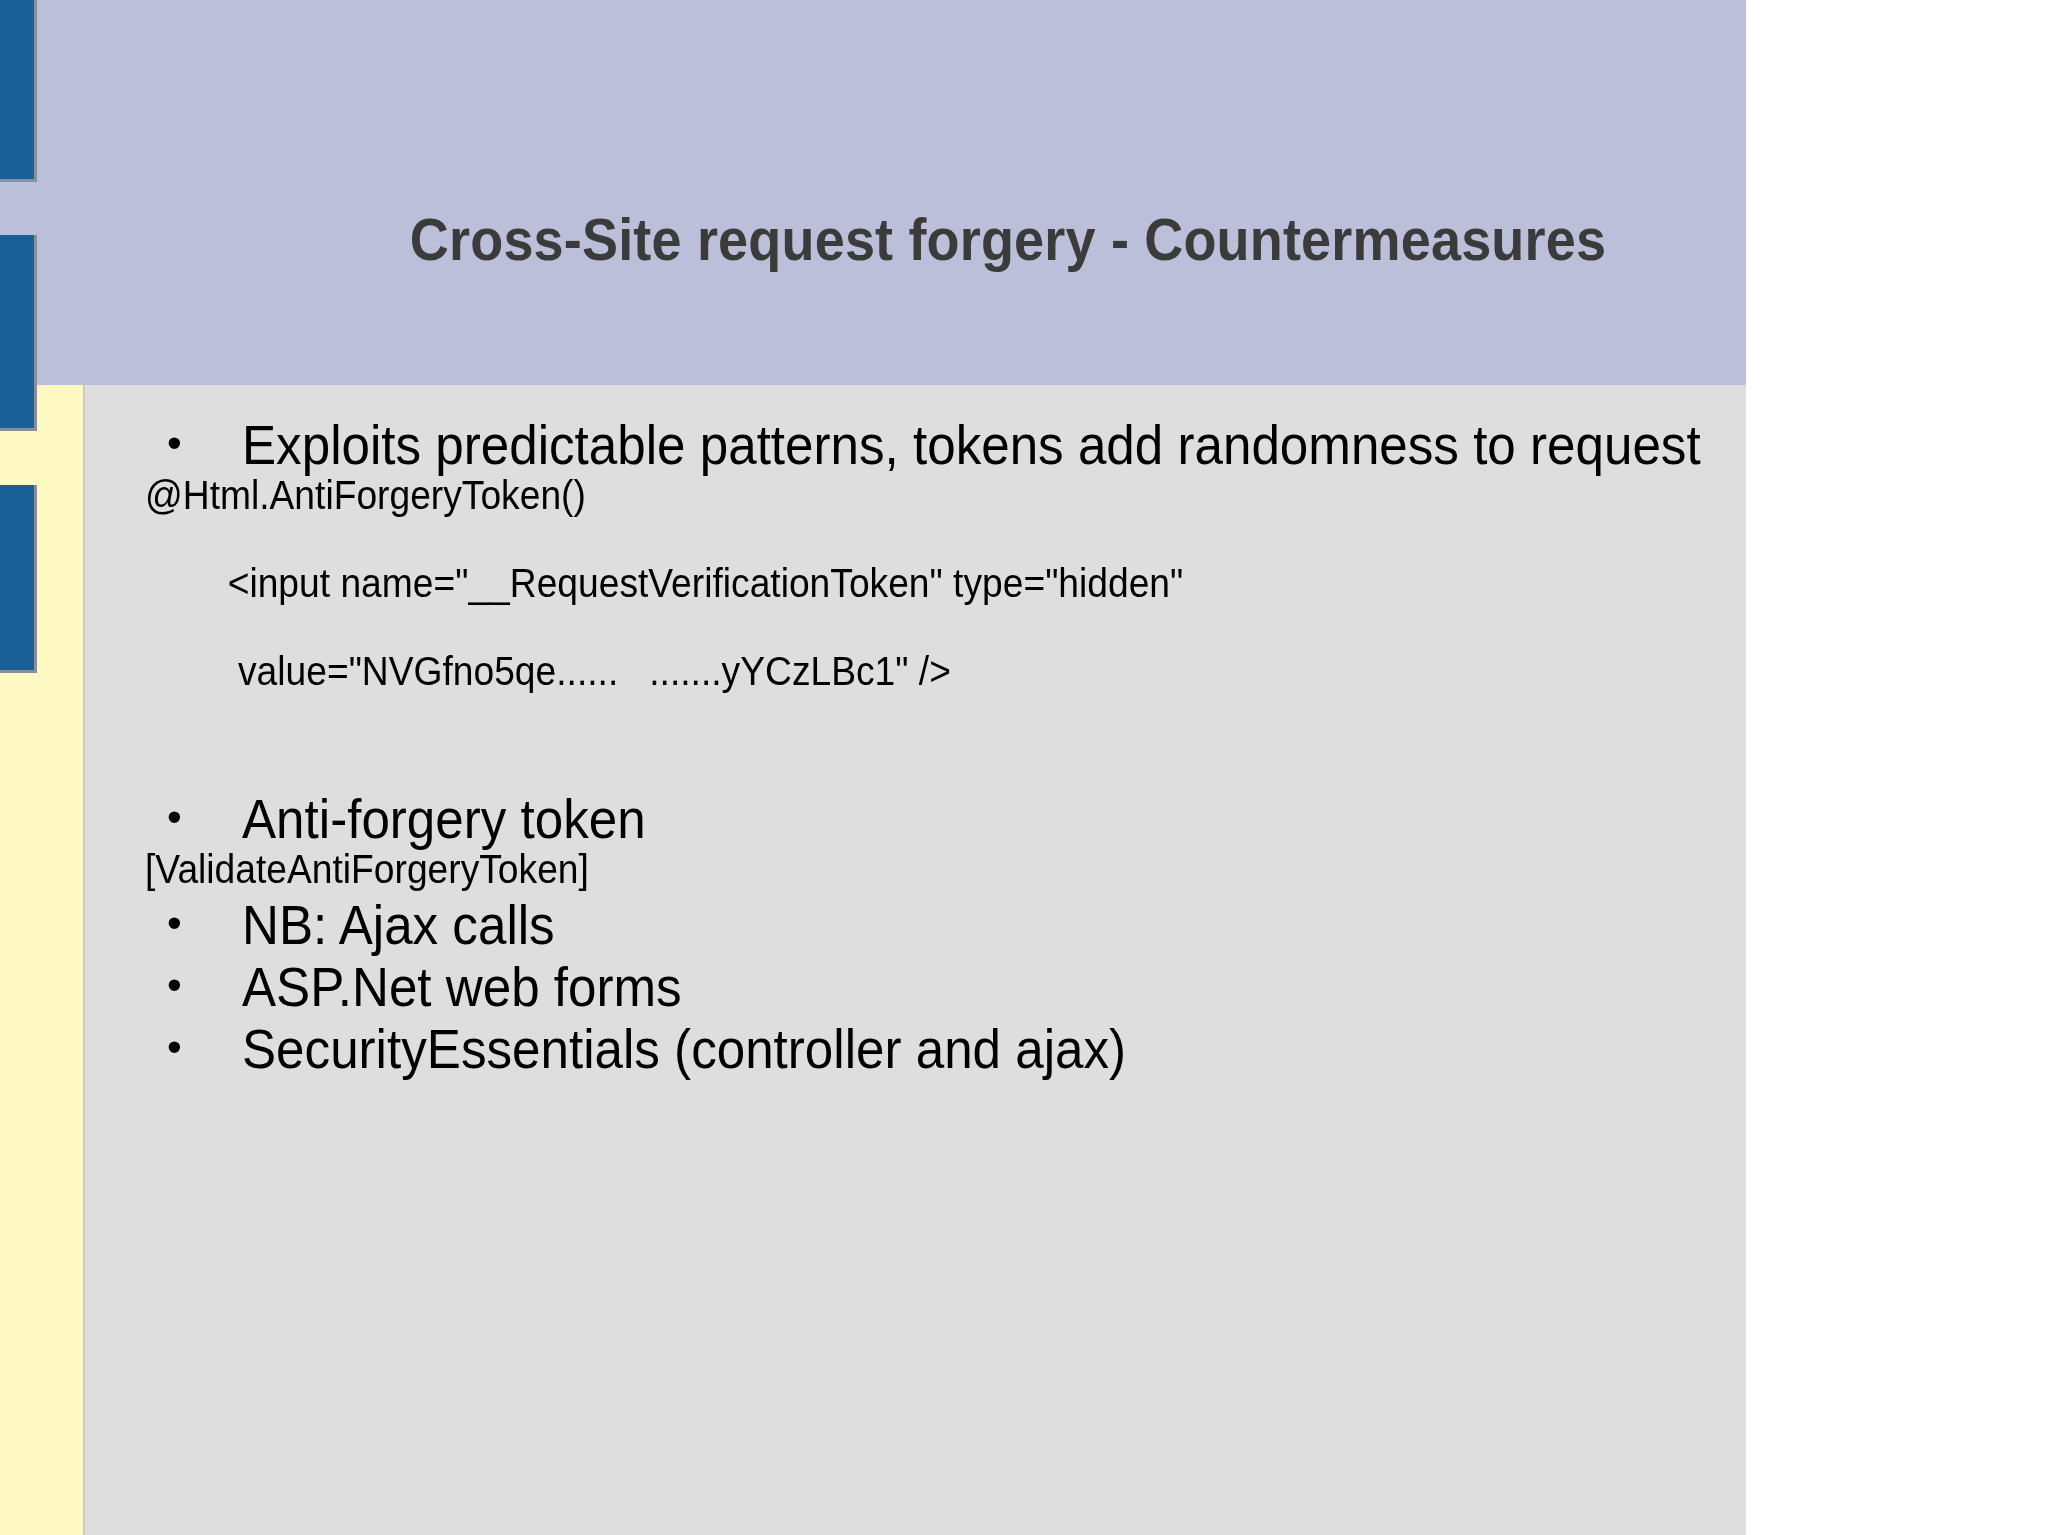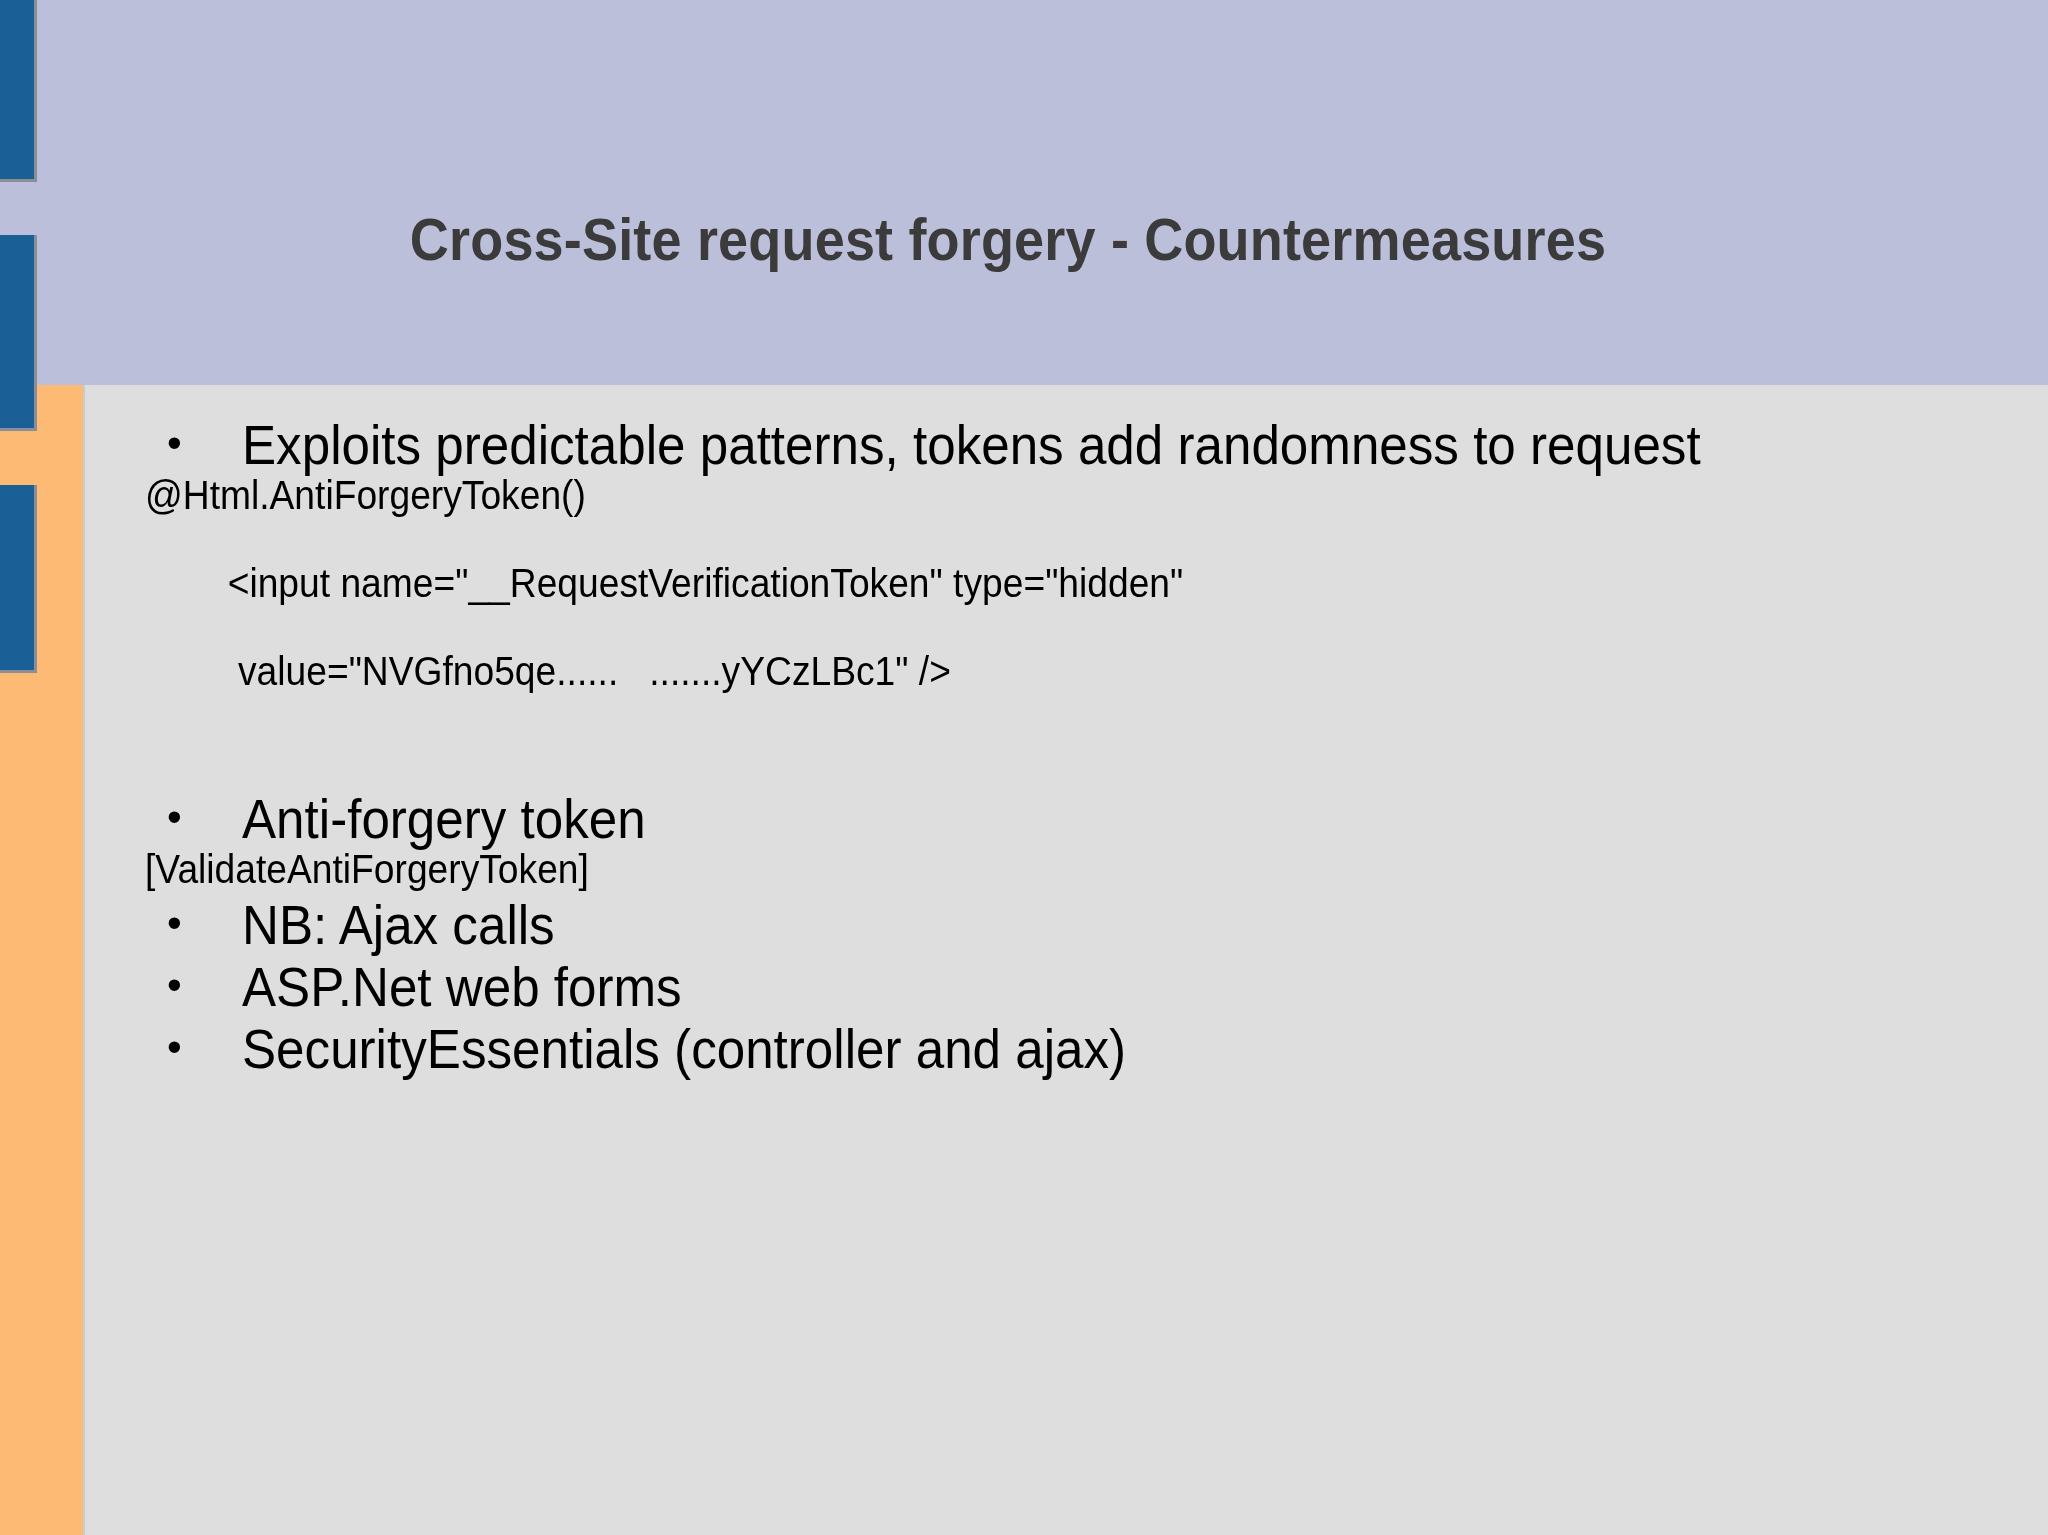--- a/index.html
+++ b/index.html
@@ -2,24 +2,24 @@
 <html><head>
 <meta charset="utf-8">
 <style>
   html, body {
     margin: 0;
     padding: 0;
     background: #ffffff;
   }
   #slide {
     position: relative;
-    width: 2048px;
+    width: 1746px;
     height: 1535px;
     overflow: hidden;
-    background: #fdba74;
+    background: #fef9c3;
     font-family: "Liberation Sans", "DejaVu Sans", sans-serif;
   }
 
   
   #header-band {
     position: absolute;
     left: 0;
     top: 0;
     width: 2048px;
     height: 385px;

